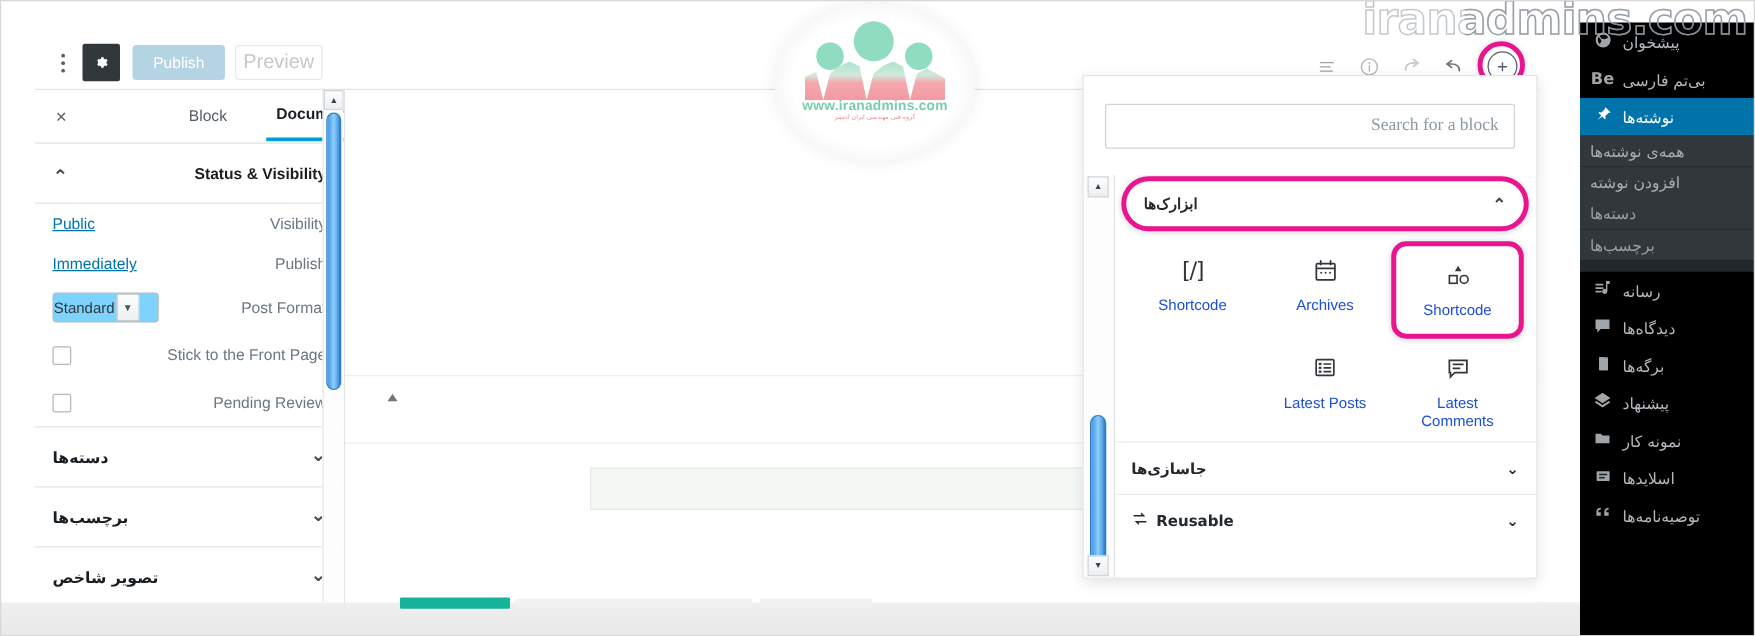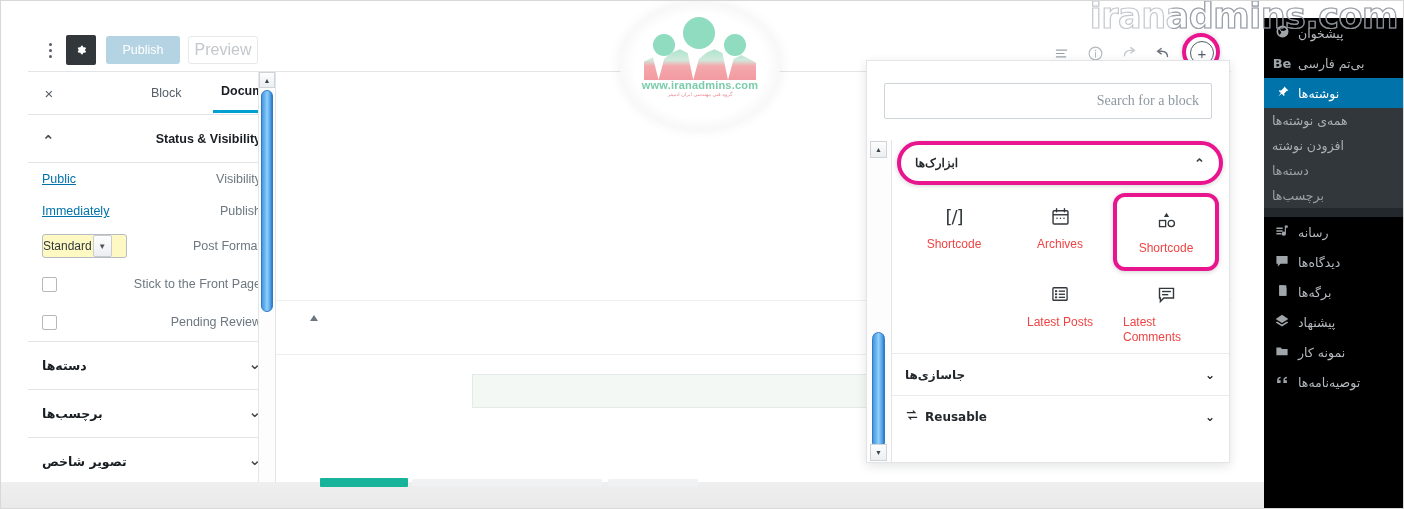--- a/index.html
+++ b/index.html
@@ -308,21 +308,21 @@
     color: #0073aa;
     text-decoration: underline;
     cursor: pointer;
     font-size: 12.5px;
   }
   .ds-select {
     display: inline-flex; align-items: center;
     height: 22px;
     border: 1px solid #b5bcc2;
     border-radius: 3px;
-    background: #fef9c3;
+    background: #7dd3fc;
     font-size: 12px;
     color: #32373c;
     padding-right: 8px;
     cursor: pointer;
   }
   .ds-select .arrow {
     width: 17px; height: 20px;
     margin: 0 6px 0 1px;
     border: 1px solid #c7ccd1;
     border-radius: 2px;
@@ -513,21 +513,22 @@
     position: relative;
   }
   .ins-cell .ic-icon {
     width: 26px; height: 26px;
     display: flex; align-items: center; justify-content: center;
     color: #32373c;
     margin-bottom: 8px;
   }
   .ins-cell .ic-label {
     font-size: 12px;
-    color: #ef4444;
+    color: #1d4ed8;
+    text-align: center;
     line-height: 1.25;
     direction: ltr;
     max-width: 86px;
   }
   .ins-cell.hl-cell {
     border: 4px solid #e8158f;
     border-radius: 12px;
     box-shadow: 0 1px 5px rgba(0,0,0,0.18);
     background: #fff;
   }
@@ -704,20 +705,30 @@
 
     <div class="am-item">
       <span class="am-label">نمونه کار</span>
       <span class="am-ico">
         <svg width="14" height="14" viewBox="0 0 20 20" fill="#a0a5aa">
             <path d="M2 5h6l2 2h8v9H2z"></path>
           </svg>
       </span>
     </div>
 
+    <div class="am-item">
+      <span class="am-label">اسلایدها</span>
+      <span class="am-ico">
+        <svg width="13" height="13" viewBox="0 0 20 20" fill="#a0a5aa">
+            <rect x="2" y="4" width="16" height="12" rx="1"></rect>
+            <rect x="5" y="7" width="10" height="2" fill="#23282d"></rect>
+            <rect x="5" y="11" width="7" height="2" fill="#23282d"></rect>
+          </svg>
+      </span>
+    </div>
 
     <div class="am-item">
       <span class="am-label">توصیه‌نامه‌ها</span>
       <span class="am-ico">
         <svg width="14" height="14" viewBox="0 0 20 20" fill="#a0a5aa">
             <path d="M3 13V9c0-3 2-5 5-5v2c-1.8 0-3 1.3-3 3h3v4zm9 0V9c0-3 2-5 5-5v2c-1.8 0-3 1.3-3 3h3v4z"></path>
           </svg>
       </span>
     </div>
   </div>

